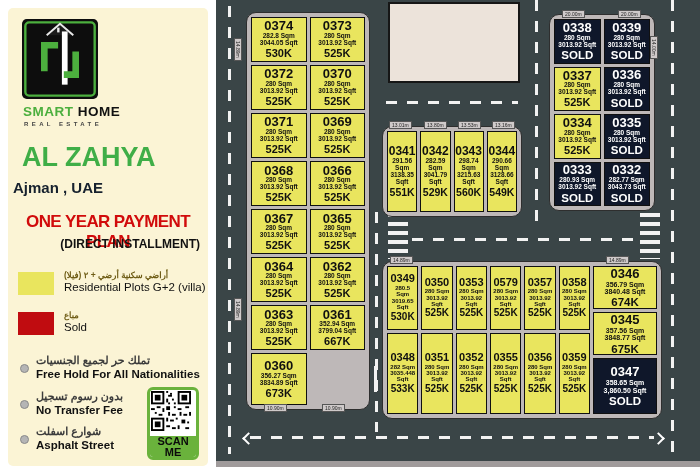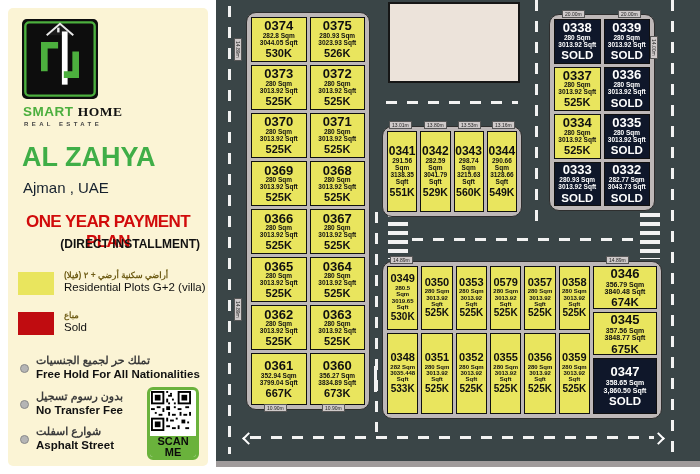--- a/index.html
+++ b/index.html
@@ -4,24 +4,24 @@
 <style>
   html,body{margin:0;padding:0;}
   body{width:700px;height:474px;position:relative;background:#ffffff;
        font-family:"Liberation Sans",sans-serif;overflow:hidden;}
 
   
   .sidebar{position:absolute;left:8px;top:8px;width:200px;height:458px;
            background:#fbf4d5;border-radius:5px;}
   .logo{position:absolute;left:14px;top:10px;width:76px;height:82px;}
   .brand{position:absolute;left:15px;top:96px;font-size:13.5px;font-weight:bold;letter-spacing:.5px;}
-  .brand .g{color:#4caf3e;} .brand .k{color:#111;font-family:Liberation Serif, serif;}
+  .brand .g{color:#4caf3e;} .brand .k{color:#111;}
   .brand-sub{position:absolute;left:16px;top:113px;font-size:6px;letter-spacing:3.4px;color:#444;font-weight:bold;}
   .proj-title{position:absolute;left:14px;top:134px;font-size:27px;font-weight:bold;color:#3fae47;}
-  .proj-loc{position:absolute;left:15px;top:171px;font-size:15px;font-weight:normal;color:#16212e;}
+  .proj-loc{position:absolute;left:5px;top:171px;font-size:15px;font-weight:bold;color:#16212e;}
   .offer{position:absolute;left:0;top:204px;width:200px;text-align:center;
          font-size:17px;font-weight:bold;color:#d10b0b;letter-spacing:-0.6px;}
   .offer-sub{position:absolute;right:8px;top:229px;font-size:12px;font-weight:bold;color:#111;}
   .legend-row{position:absolute;left:10px;width:188px;}
   .swatch{position:absolute;left:0;top:2px;width:36px;height:23px;}
   .leg-ar{position:absolute;left:46px;top:0;font-size:8.5px;font-weight:bold;color:#6e5c15;width:140px;}
   .leg-en{position:absolute;left:46px;top:11px;font-size:11.5px;font-weight:normal;color:#111;width:150px;}
   .feat{position:absolute;left:28px;}
   .feat .ar{font-size:11px;font-weight:bold;color:#3c3c3c;letter-spacing:1px;}
   .feat .en{font-size:11.5px;font-weight:bold;color:#111;margin-top:1px;}
@@ -96,26 +96,20 @@
 
   <div class="building" style="left:172px;top:2px;width:128px;height:77px;"></div>
 
   <div class="pad" style="left:30px;top:12px;width:124px;height:398px;">
     <div class="plots-grid g2 rows8 sz-std">
         <div class="plot">
           <div class="num">0374</div>
           <div class="area">282.8 Sqm</div>
           <div class="area">3044.05 Sqft</div>
           <div class="price">530K</div>
-        </div>
-        <div class="plot">
-          <div class="num">0375</div>
-          <div class="area">280.93 Sqm</div>
-          <div class="area">3023.93 Sqft</div>
-          <div class="price">526K</div>
         </div>
         <div class="plot">
           <div class="num">0373</div>
           <div class="area">280 Sqm</div>
           <div class="area">3013.92 Sqft</div>
           <div class="price">525K</div>
         </div>
         <div class="plot">
           <div class="num">0372</div>
           <div class="area">280 Sqm</div>

